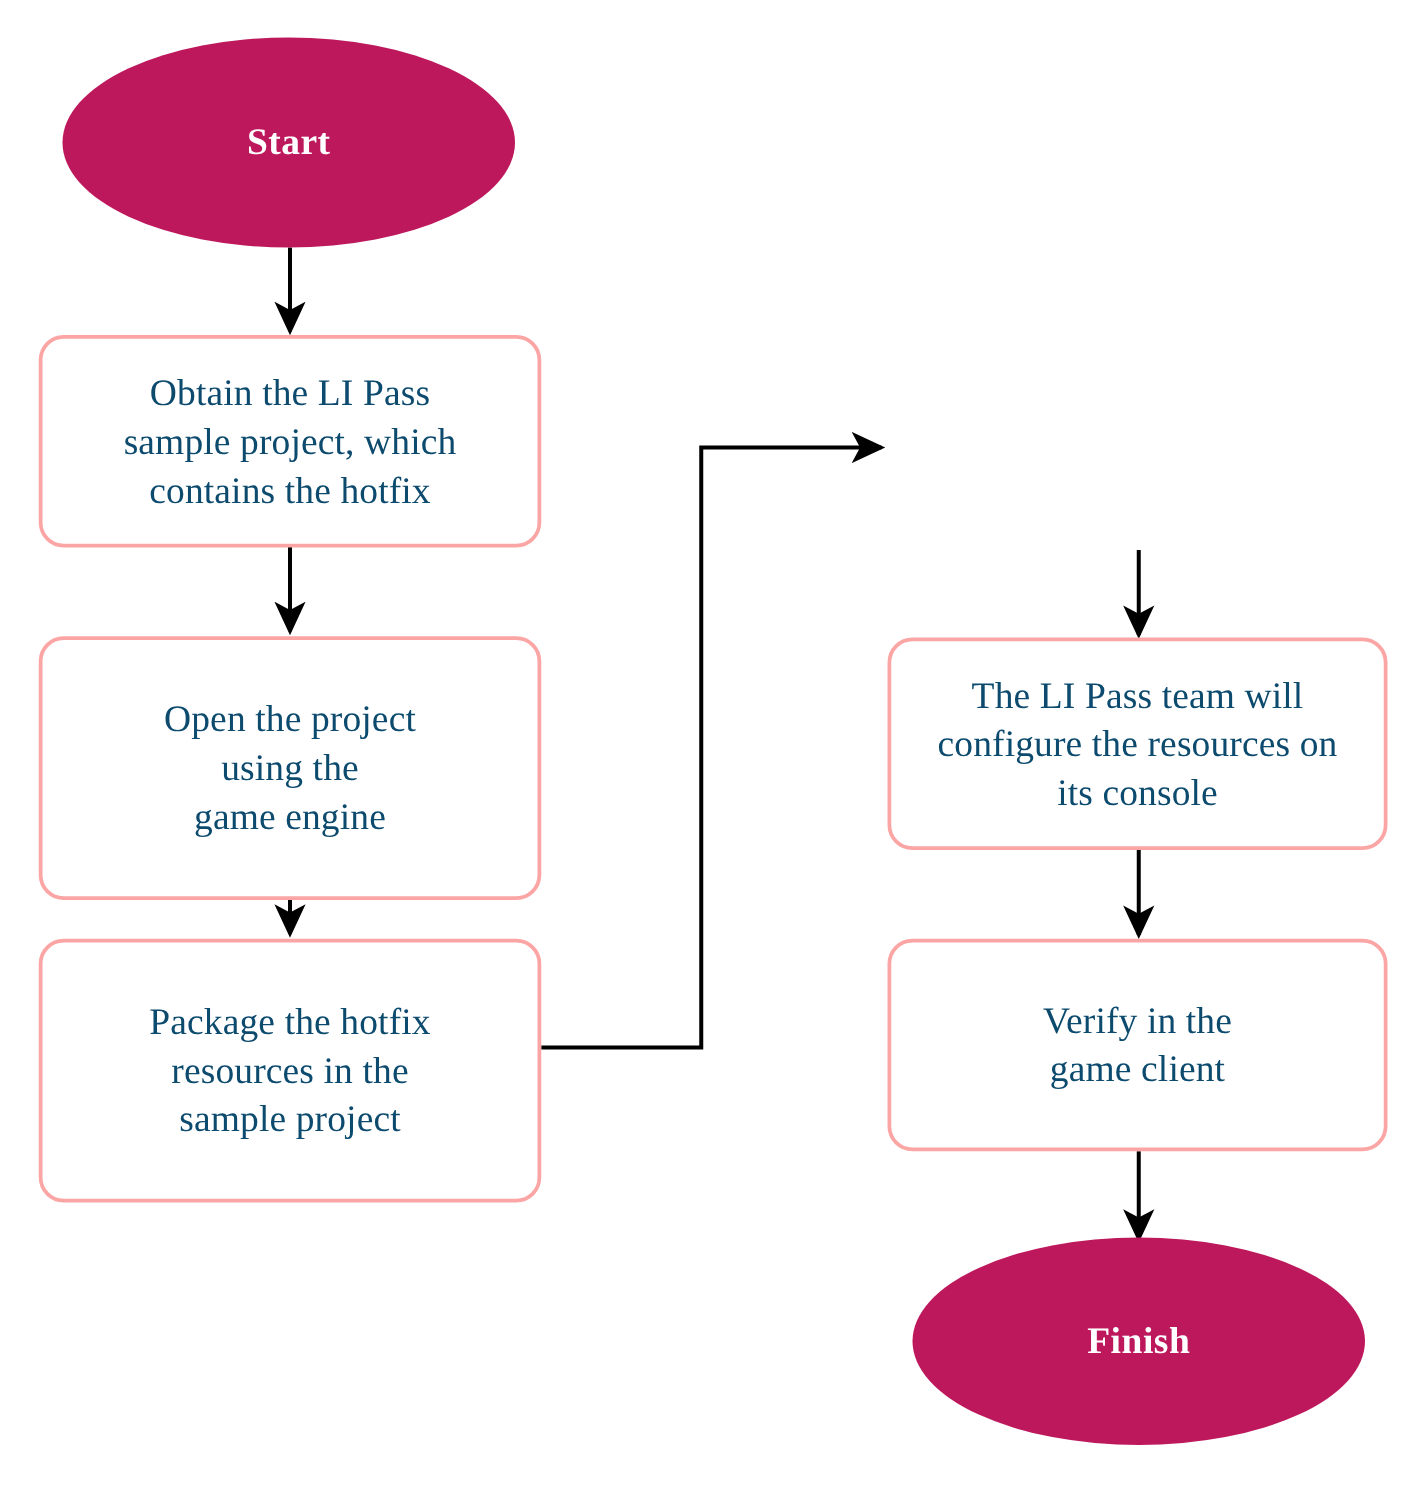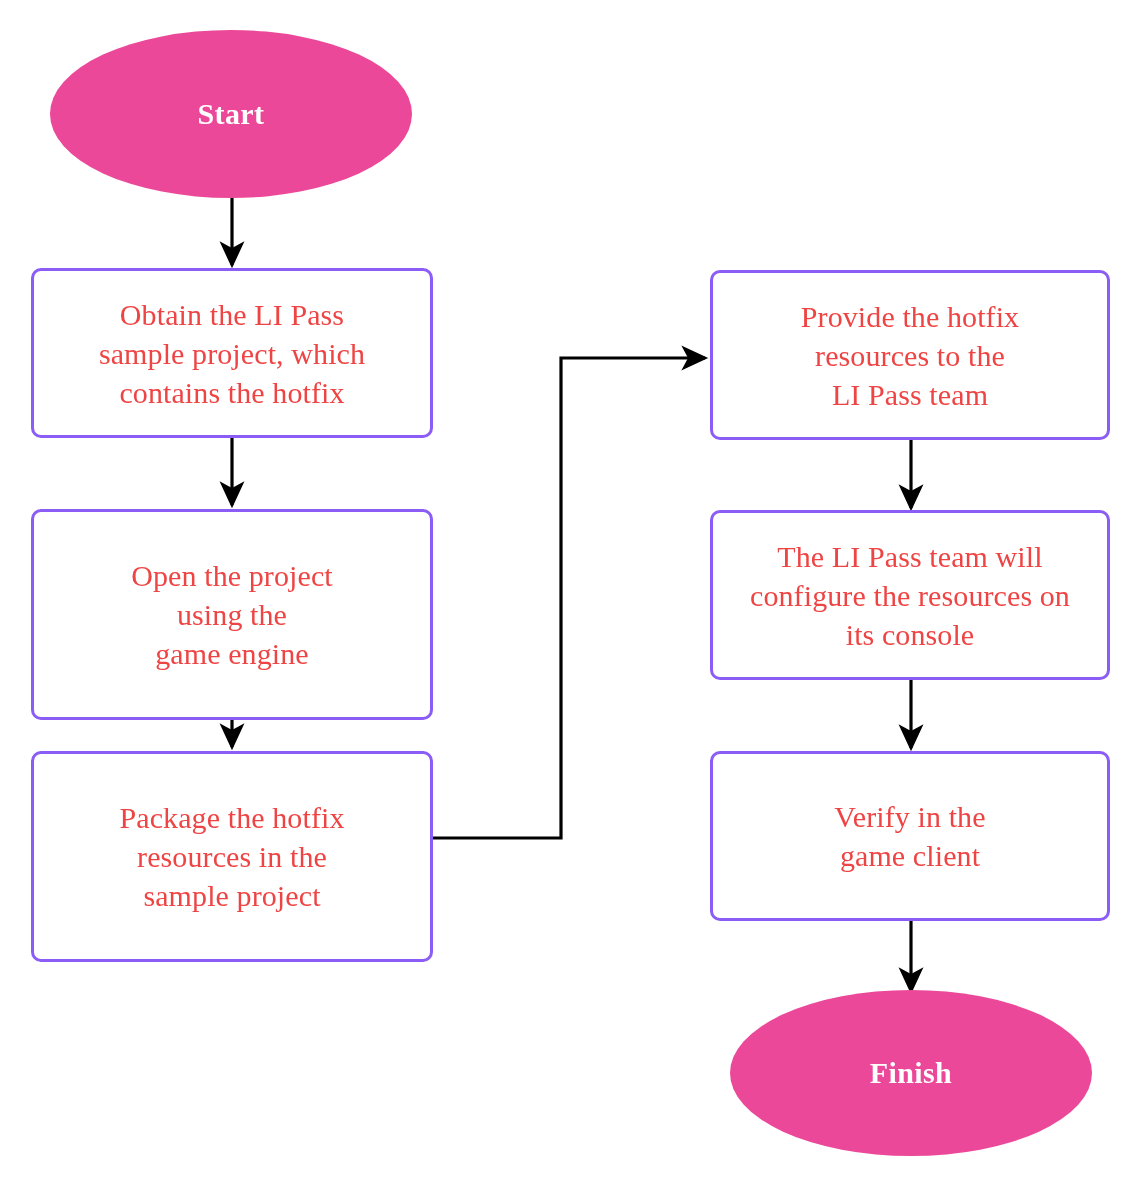--- a/index.html
+++ b/index.html
@@ -29,29 +29,29 @@
   .node {
     position: absolute;
     box-sizing: border-box;
     display: flex;
     align-items: center;
     justify-content: center;
     text-align: center;
   }
   .node-process {
     background: #ffffff;
-    border: 3px solid #8b5cf6;
-    border-radius: 10px;
-    color: #ef4444;
+    border: 3px solid #fca5a5;
+    border-radius: 20px;
+    color: #0c4a6e;
     font-size: 30px;
     line-height: 1.30;
     letter-spacing: 0.1px;
   }
   .node-terminator {
-    background: #ec4899;
+    background: #be185d;
     border-radius: 50%;
     color: #ffffff;
     font-weight: bold;
     font-size: 30px;
     letter-spacing: 0.4px;
   }
   .node-label {
     display: block;
     width: 100%;
     white-space: pre-line;
@@ -99,25 +99,20 @@
 using the
 game engine</span>
   </div>
 
   <div class="node node-process" style="left:31px; top:751px; width:402px; height:211px;">
     <span class="node-label">Package the hotfix
 resources in the
 sample project</span>
   </div>
 
-  <div class="node node-process" style="left:710px; top:270px; width:400px; height:170px;">
-    <span class="node-label">Provide the hotfix
-resources to the
-LI Pass team</span>
-  </div>
 
   <div class="node node-process" style="left:710px; top:510px; width:400px; height:170px;">
     <span class="node-label">The LI Pass team will
 configure the resources on
 its console</span>
   </div>
 
   <div class="node node-process" style="left:710px; top:751px; width:400px; height:170px;">
     <span class="node-label">Verify in the
 game client</span>

